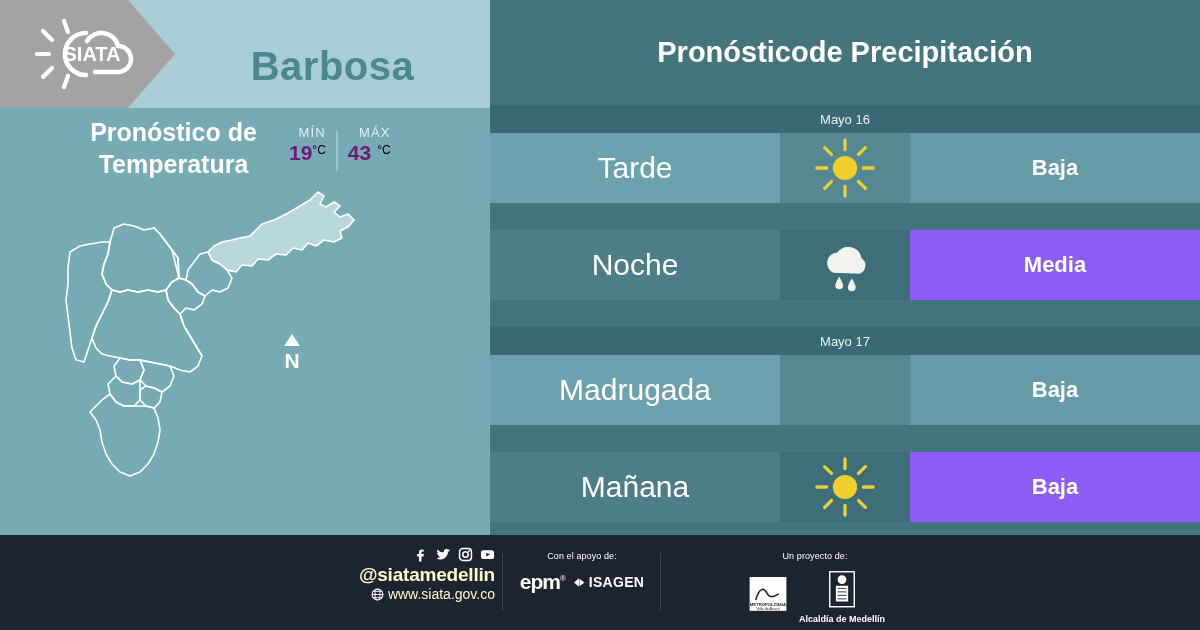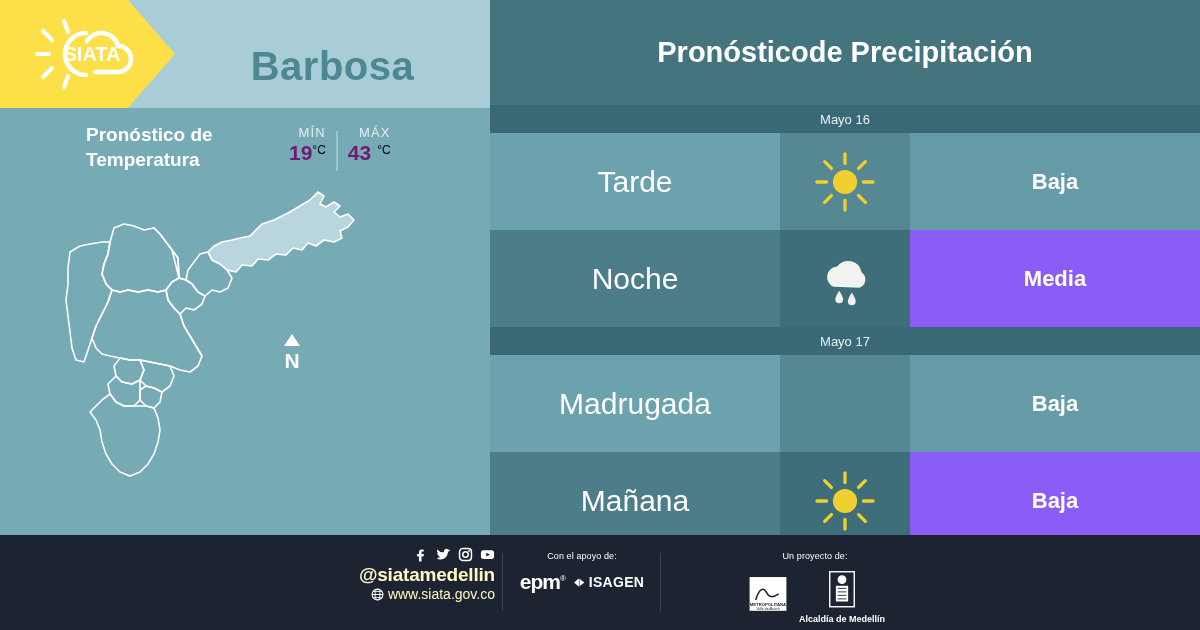--- a/index.html
+++ b/index.html
@@ -15,38 +15,38 @@
   #left-panel {
     position:absolute; left:0; top:0; width:490px; height:535px;
     background:#76aab5;
   }
   #header-band {
     position:absolute; left:0; top:0; width:490px; height:108px;
     background:#a9cdd6;
   }
   #logo-block {
     position:absolute; left:0; top:0; width:175px; height:108px;
-    background:#fde047;
+    background:#a3a3a3;
     clip-path:polygon(0 0, 128px 0, 175px 54px, 128px 108px, 0 108px);
     display:flex; align-items:center; justify-content:center;
   }
   #logo-svg { width:112px; height:78px; display:block; }
   #city-title {
     position:absolute; left:175px; top:12px; width:315px; height:108px;
     display:flex; align-items:center; justify-content:center;
     color:#4d8791; font-size:40px; font-weight:bold; letter-spacing:.5px;
   }
 
   #temp-header {
     position:absolute; left:0; top:108px; width:490px; height:80px;
     display:flex; align-items:center; padding-left:86px;
   }
   #temp-title {
-    color:#ffffff; font-size:19px; font-weight:bold; line-height:1.3;
-    text-align:left; width:175px;
+    color:#ffffff; font-size:25px; font-weight:bold; line-height:1.3;
+    text-align:center; width:175px;
   }
   #temp-values { display:flex; align-items:flex-start; margin-left:18px; }
   .temp-cell { text-align:right; padding:0 10px; }
   .temp-cap {
     color:#e3eff2; font-size:13px; letter-spacing:1.2px; display:block;
     margin-bottom:1px;
   }
   .temp-val { color:#701a75; font-size:21px; font-weight:700; }
   .temp-unit { font-size:12px; vertical-align:super; }
   .temp-unit-sp { font-size:12px; vertical-align:super; margin-left:6px; }
@@ -73,21 +73,21 @@
   }
   .date-band {
     position:absolute; left:0; width:710px; height:28px;
     background:#3a6874;
     display:flex; align-items:center; justify-content:center;
     color:#e8f1f3; font-size:13px;
   }
   #date-band-0 { top:105px; }
   #date-band-1 { top:327px; }
 
-  .frow { position:absolute; left:0; width:710px; height:97px; display:flex; }
+  .frow { position:absolute; left:0; width:710px; height:70px; display:flex; }
   #frow-0 { top:133px; }
   #frow-1 { top:230px; }
   #frow-2 { top:355px; }
   #frow-3 { top:452px; }
   .frow.light .cell-period { background:#6ba2ad; }
   .frow.light .cell-icon   { background:#558892; }
   .frow.light .cell-prob   { background:#649ba6; }
   .frow.dark  .cell-period { background:#4c7d88; }
   .frow.dark  .cell-icon   { background:#3e6e79; }
   .frow.dark  .cell-prob   { background:#8b5cf6; }

